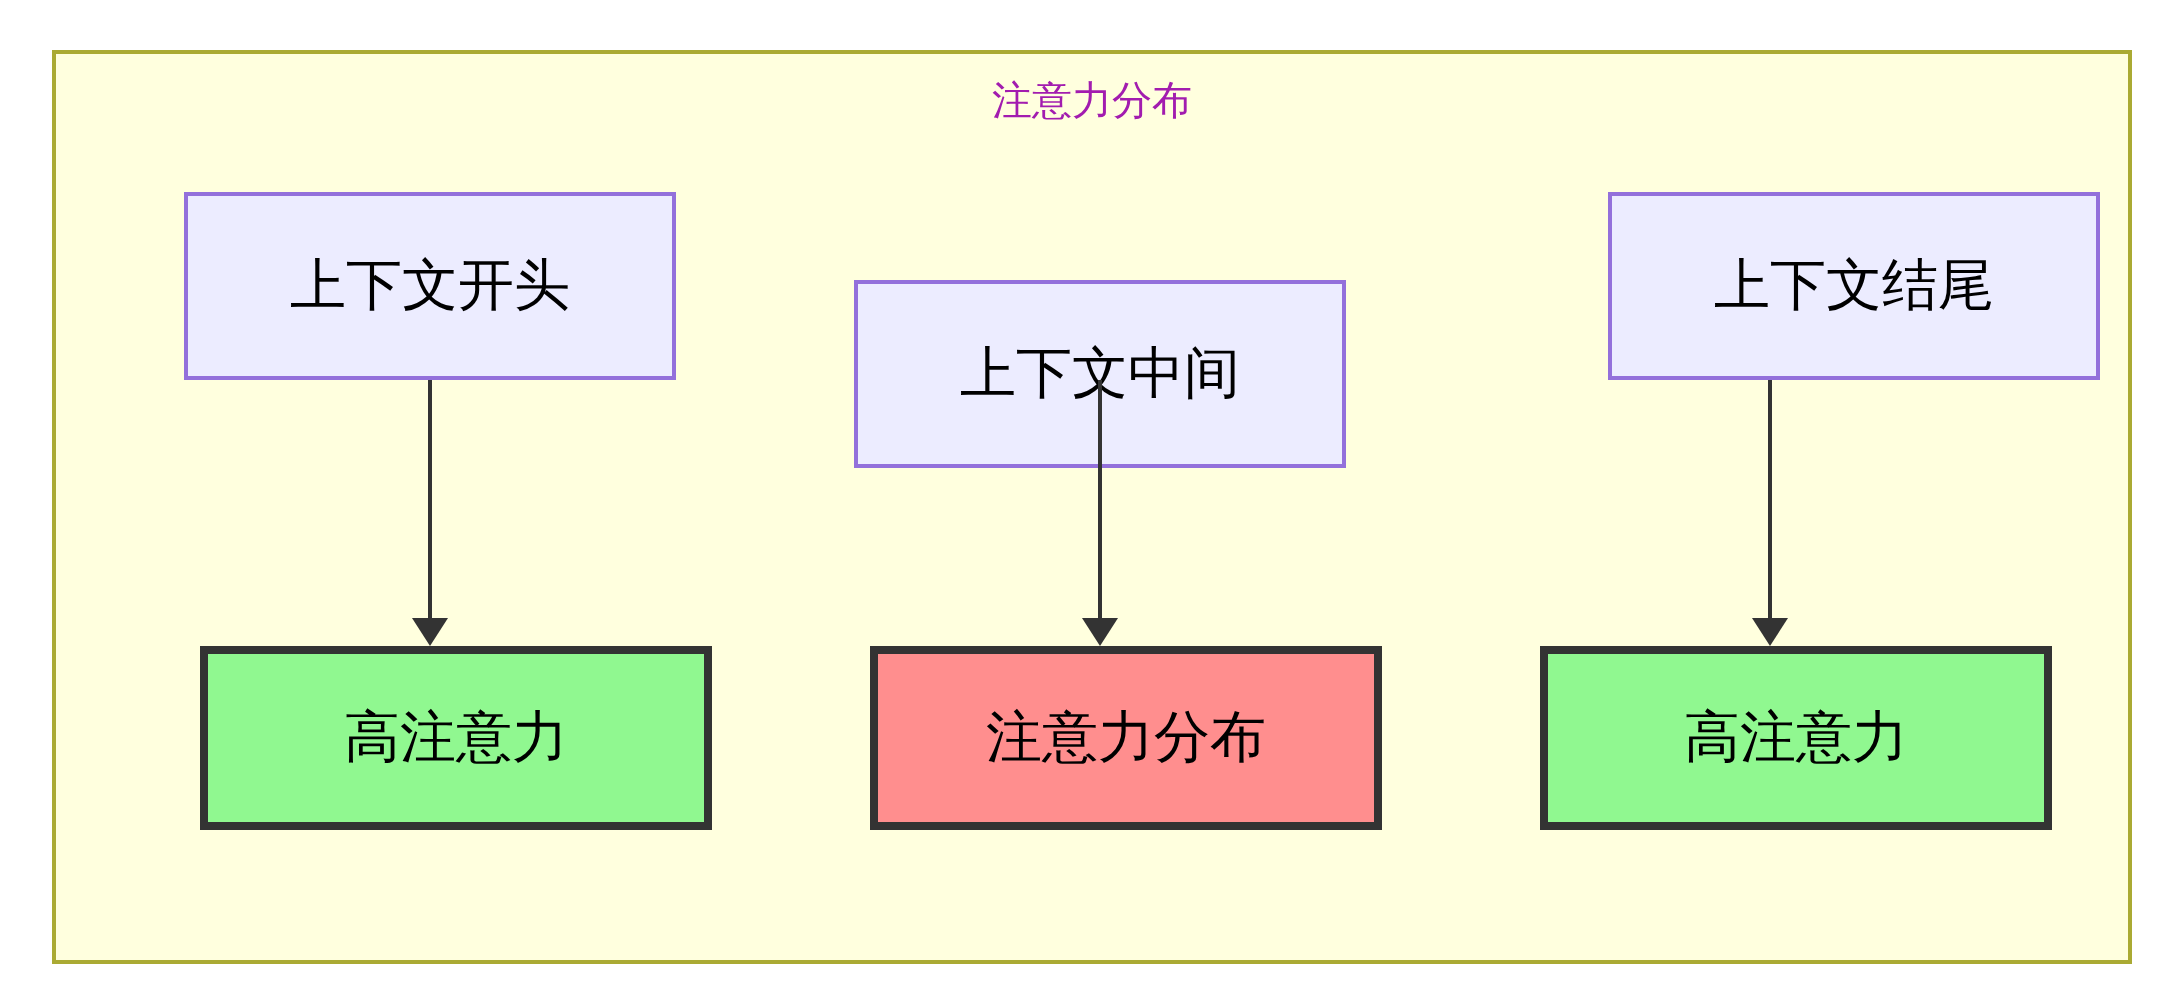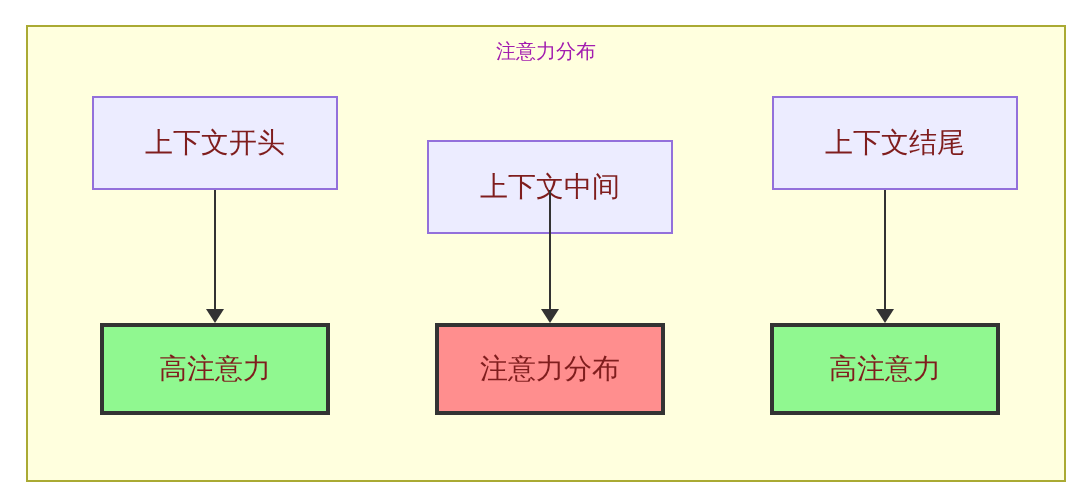--- a/index.html
+++ b/index.html
@@ -35,42 +35,42 @@
     line-height: 34px;
     color: #a21caf;
   }
   .node {
     position: absolute;
     box-sizing: border-box;
     display: flex;
     align-items: center;
     justify-content: center;
     font-size: 28px;
-    color: #7f1d1d;
+    color: #000000;
     text-align: center;
   }
   .node.source {
     top: 69px;
     width: 246px;
     height: 94px;
     background: #ECECFF;
     border: 2px solid #9370DB;
   }
   .node.target {
     top: 296px;
-    width: 230px;
+    width: 256px;
     height: 92px;
     border: 4px solid #333333;
   }
   .node.target.high { background: #90F890; }
   .node.target.low  { background: #FF8E8E; }
 
   .src-col0 { left: 64px; }
   .src-col1 { left: 399px; margin-top: 44px; }
-  .src-col2 { left: 744px; }
+  .src-col2 { left: 776px; }
   .tgt-col0 { left: 72px; }
   .tgt-col1 { left: 407px; }
   .tgt-col2 { left: 742px; }
 
   .edge-line {
     position: absolute;
     top: 163px;
     width: 2px;
     height: 120px;
     background: #333333;

